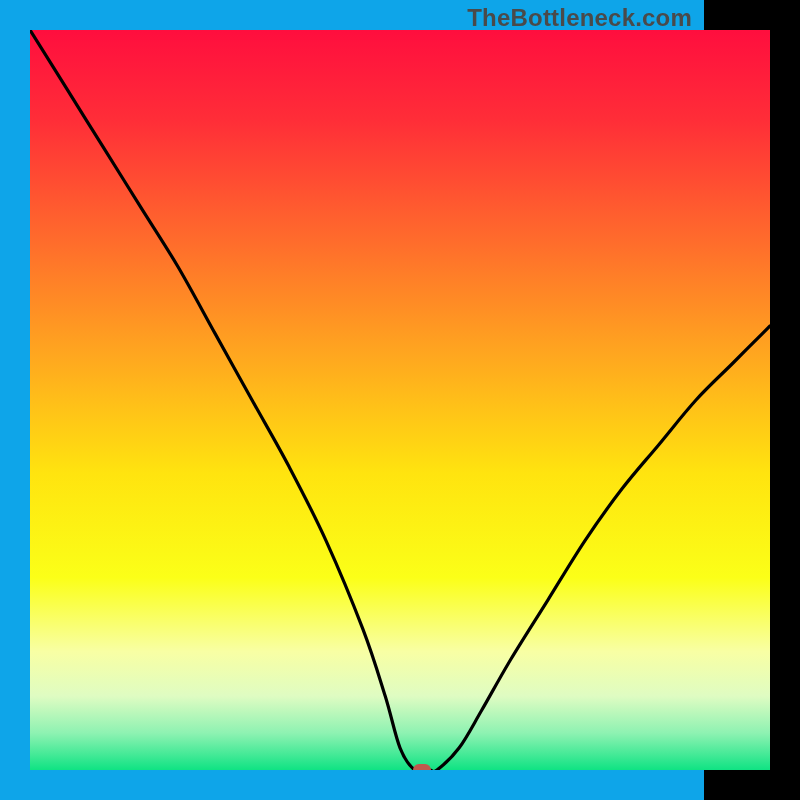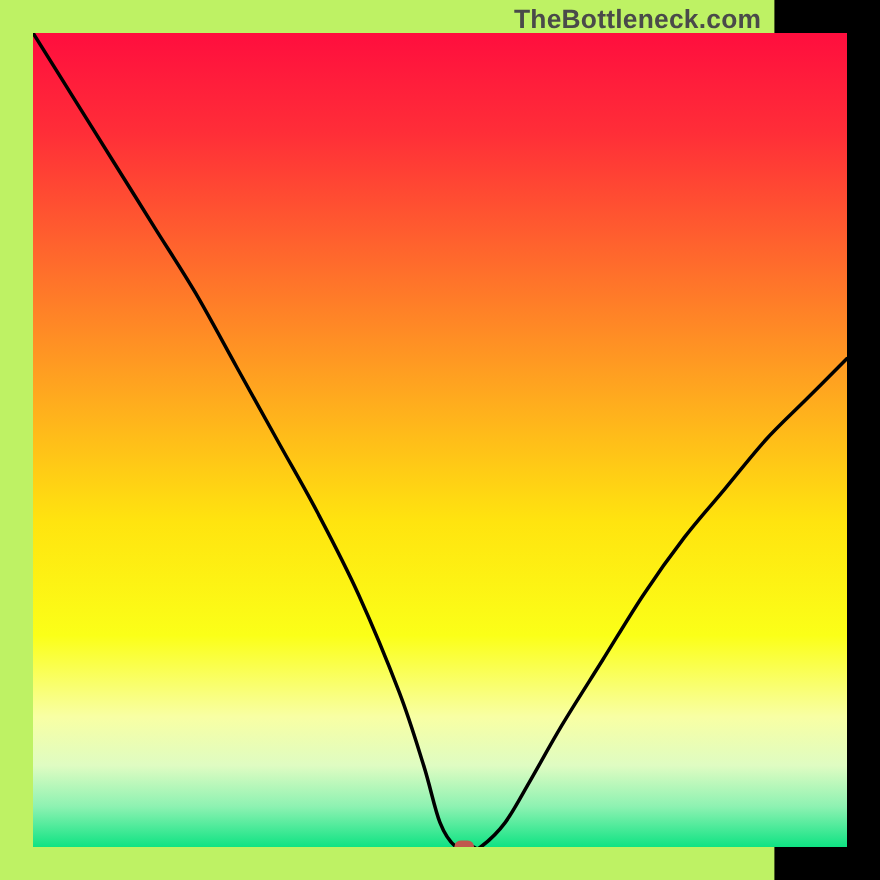--- a/index.html
+++ b/index.html
@@ -8,21 +8,21 @@
     width: 800px;
     height: 800px;
     background: #000;
     font-family: Arial, Helvetica, sans-serif;
     overflow: hidden;
   }
   .frame {
     position: relative;
     width: 704px;
     height: 800px;
-    background: #bef264;
+    background: #0ea5e9;
   }
   .watermark {
     position: absolute;
     top: 4px;
     right: 12px;
     color: #4a4a4a;
     font-size: 24px;
     font-weight: 600;
     letter-spacing: 0.2px;
     z-index: 5;

